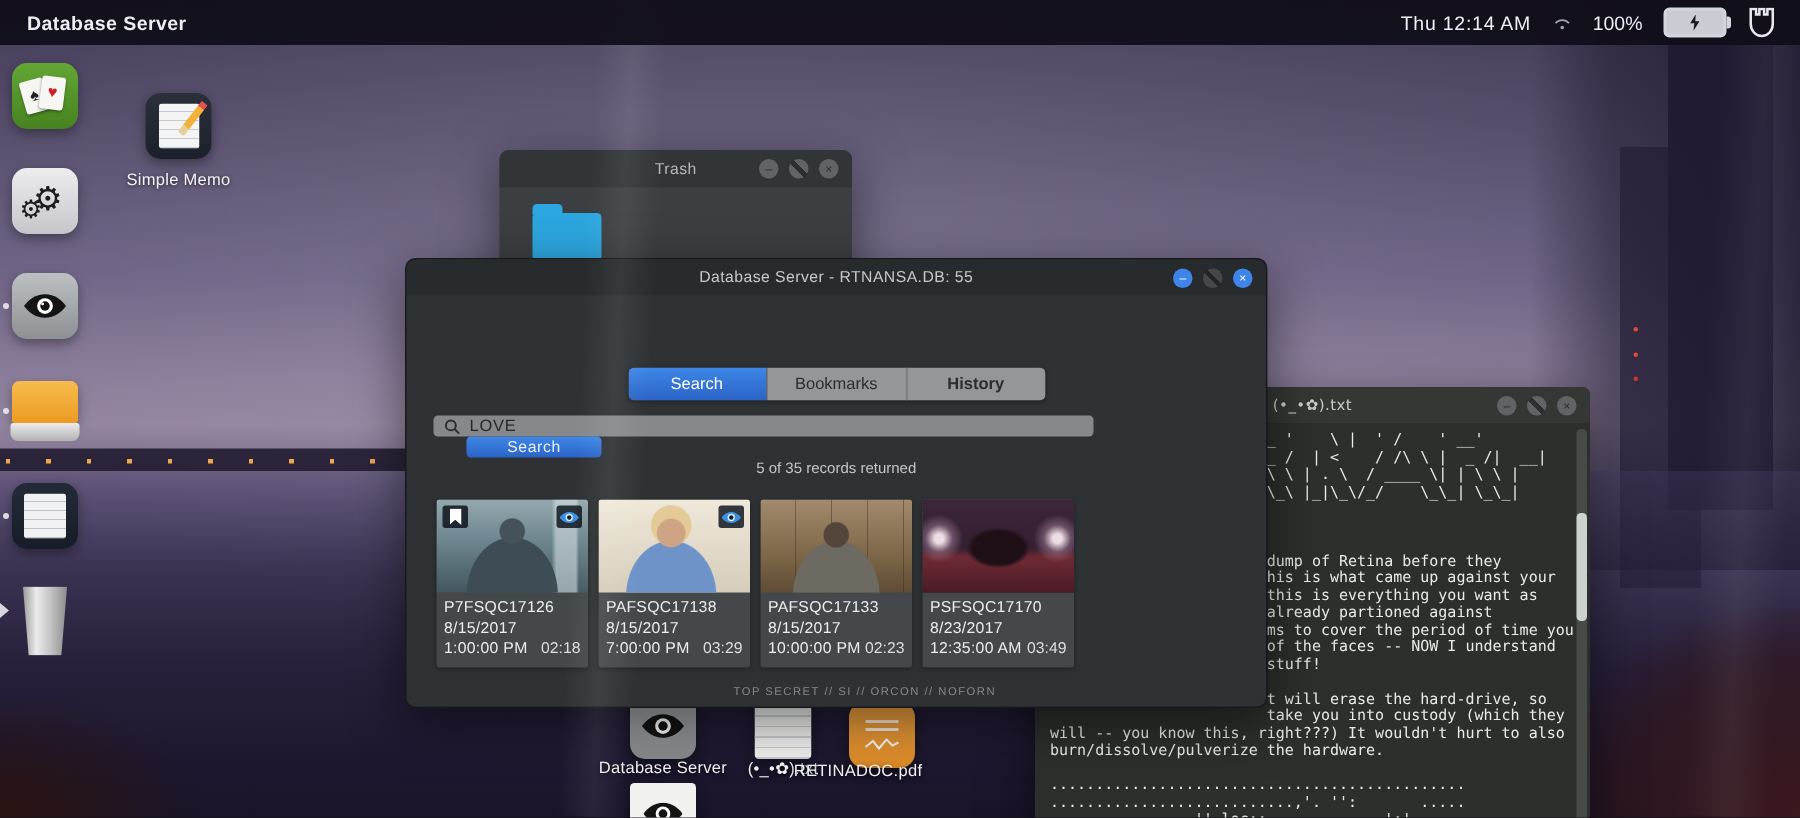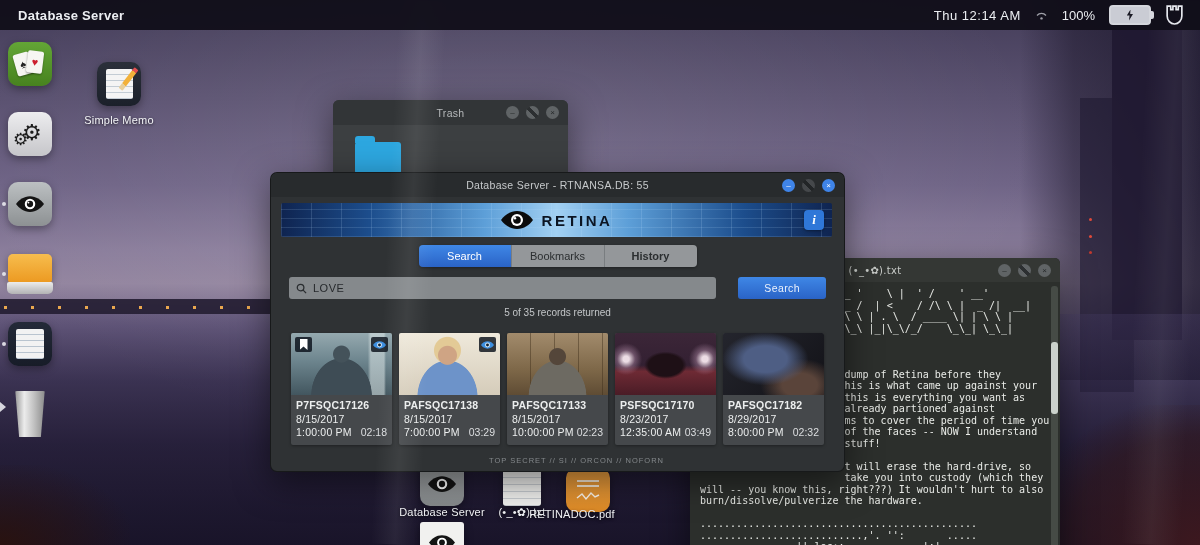--- a/index.html
+++ b/index.html
@@ -137,21 +137,21 @@
   .brand{font-size:15px;font-weight:700;letter-spacing:2.5px;color:#0b1422;}
   .info-btn{position:absolute;right:8px;top:7px;width:20px;height:20px;border-radius:4px;background:#2f77d8;
     color:#fff;font-family:"Liberation Serif",serif;font-style:italic;font-weight:700;font-size:13px;
     display:flex;align-items:center;justify-content:center;box-shadow:0 1px 3px rgba(0,0,0,.4);}
   .tabs{position:absolute;left:50%;top:72px;transform:translateX(-50%);display:flex;height:22px;
     border-radius:4px;overflow:hidden;box-shadow:0 1px 3px rgba(0,0,0,.35);}
   .tab{width:92px;display:flex;align-items:center;justify-content:center;font-size:11px;
     background:#94979a;color:#2b2e30;border-right:1px solid #797d80;}
   .tab:last-child{border-right:none;font-weight:bold;}
   .tab.active{background:linear-gradient(180deg,#3f87e6,#2a63c6);color:#fff;}
-  .search-row{position:absolute;left:18px;top:104px;width:537px;height:14px;display:flex;}
+  .search-row{position:absolute;left:18px;top:104px;width:537px;height:14px;display:flex;flex-direction:column;}
   .search-box{position:relative;width:440px;height:22px;background:#85898c;border-radius:3px;
     display:flex;align-items:center;}
   .search-box svg{margin:0 4px 0 7px;flex:none;}
   .search-input{border:none;outline:none;background:transparent;font-family:"Liberation Sans",sans-serif;
     font-size:11px;color:#26292c;width:380px;letter-spacing:.5px;}
   .search-btn{margin-left:22px;width:90px;height:22px;border:none;border-radius:3px;
     background:linear-gradient(180deg,#3f87e6,#2a63c6);color:#eaf1fc;font-size:10.5px;
     font-family:"Liberation Sans",sans-serif;letter-spacing:.4px;}
   .summary{position:absolute;left:0;width:100%;top:134px;text-align:center;font-size:10px;color:#c3c6c8;}
   .cards-row{position:absolute;left:20px;top:160px;display:flex;gap:7px;}
@@ -182,21 +182,21 @@
   .t5{background:
       radial-gradient(ellipse at 42% 42%, #4e5e84 0 26%, transparent 52%),
       radial-gradient(ellipse at 76% 84%, #5a443a 0 16%, transparent 36%),
       linear-gradient(135deg,#24252d,#121217);}
   .badge{position:absolute;top:4px;width:17px;height:15px;border-radius:2px;background:rgba(10,16,26,.82);
     display:flex;align-items:center;justify-content:center;}
   .badge.bm{left:4px;}
   .badge.eye{right:4px;}
   .bm-shape{width:8px;height:11px;background:#fff;clip-path:polygon(0 0,100% 0,100% 100%,50% 68%,0 100%);}
   .vinfo{padding:4px 5px 0 5px;color:#eceeee;font-size:10.5px;line-height:13.5px;letter-spacing:.2px;}
-  .vid{font-weight:700;}
+  .vid{font-weight:400;}
   .vdur{position:absolute;right:5px;bottom:7px;font-size:10.5px;color:#dcdee0;}
   .classification{position:absolute;left:0;width:100%;top:283px;text-align:center;font-size:7.5px;
     color:#84888b;letter-spacing:1px;margin-left:19px;}
 
   
   .eye-sm svg{display:block;}
 </style>
 </head>
 <body>
 
@@ -339,32 +339,20 @@
   <div class="window main-window">
     <div class="titlebar">
       <span class="tb-title">Database Server - RTNANSA.DB: 55</span>
       <span class="tb-btns">
         <span class="tb-btn btn-blue">–</span>
         <span class="tb-btn btn-dark-slash"></span>
         <span class="tb-btn btn-blue">×</span>
       </span>
     </div>
 
-    <div class="banner">
-      <span class="eye-sm">
-        <svg width="32" height="18" viewBox="0 0 32 18">
-            <path d="M16 0C9 0 3.4 4.2 0 9c3.4 4.8 9 9 16 9s12.6-4.2 16-9C28.6 4.2 23 0 16 0z" fill="#0b0b0b"></path>
-            <circle cx="16" cy="9" r="6" fill="#fff"></circle>
-            <circle cx="16" cy="9" r="3.8" fill="#0b0b0b"></circle>
-            <circle cx="14" cy="7.2" r="1.2" fill="#fff"></circle>
-          </svg>
-      </span>
-      <span class="brand">RETINA</span>
-      <span class="info-btn">i</span>
-    </div>
 
     <div class="tabs">
       <div class="tab active">Search</div>
       <div class="tab">Bookmarks</div>
       <div class="tab">History</div>
     </div>
 
     <div class="search-row">
       <div class="search-box">
         <svg width="11" height="11" viewBox="0 0 12 12">
@@ -432,29 +420,20 @@
       <div class="vcard">
         <div class="thumb t4"></div>
         <div class="vinfo">
           <div class="vid">PSFSQC17170</div>
           <div>8/23/2017</div>
           <div>12:35:00 AM</div>
         </div>
         <span class="vdur">03:49</span>
       </div>
 
-      <div class="vcard">
-        <div class="thumb t5"></div>
-        <div class="vinfo">
-          <div class="vid">PAFSQC17182</div>
-          <div>8/29/2017</div>
-          <div>8:00:00 PM</div>
-        </div>
-        <span class="vdur">02:32</span>
-      </div>
 
     </div>
 
     <div class="classification">TOP SECRET // SI // ORCON // NOFORN</div>
   </div>
 
   <div class="streak s1"></div>
   <div class="streak s2"></div>
 
   <div class="menubar">

